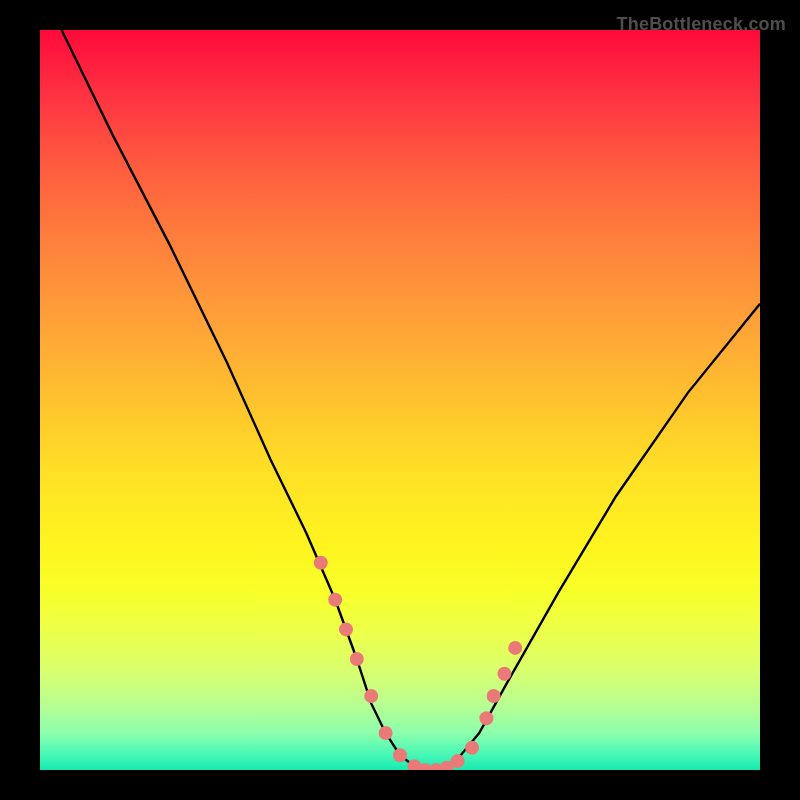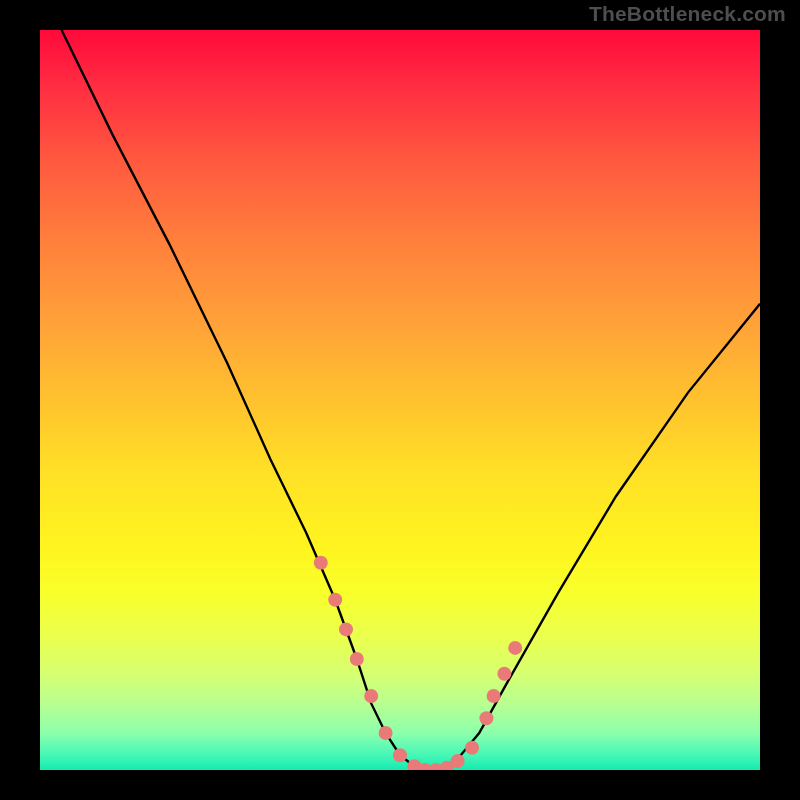--- a/index.html
+++ b/index.html
@@ -12,24 +12,24 @@
     font-family: Arial, Helvetica, sans-serif;
   }
   .frame {
     position: relative;
     width: 800px;
     height: 800px;
     background: #000;
   }
   .watermark {
     position: absolute;
-    top: 2px;
+    top: 14px;
     right: 14px;
     color: #4e4e4e;
-    font-size: 21px;
+    font-size: 18px;
     font-weight: 600;
     letter-spacing: 0.2px;
     z-index: 10;
   }
   .plot-area {
     position: absolute;
     left: 40px;
     top: 30px;
     width: 720px;
     height: 740px;

